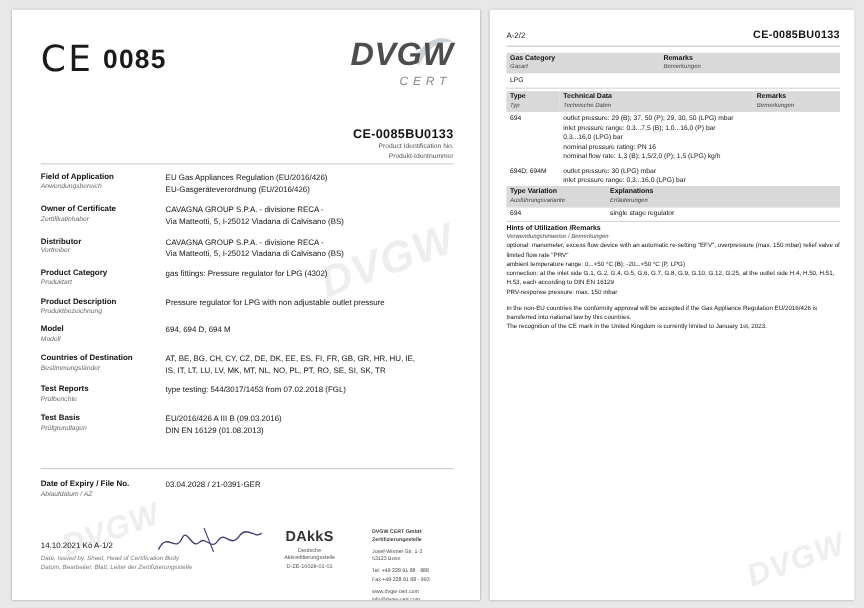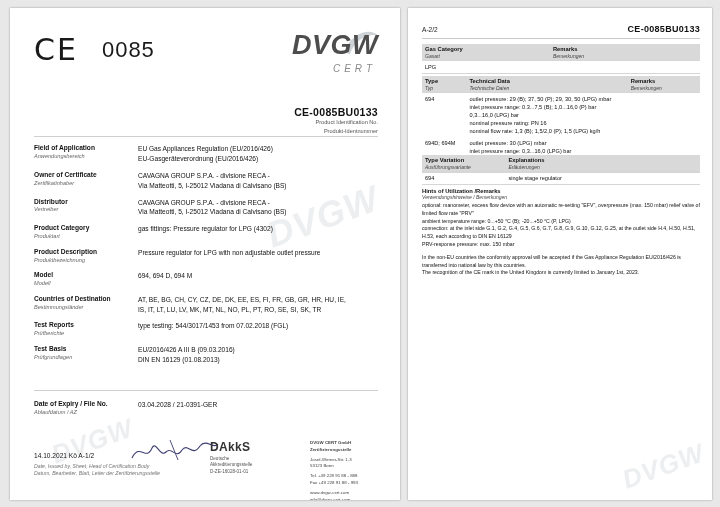--- a/index.html
+++ b/index.html
@@ -51,32 +51,33 @@
     transform: rotate(-20deg);
   }
 
   
   .ce-block {
     position: absolute;
     left: 24px;
     top: 24px;
     display: flex;
     align-items: center;
-    gap: 24px;
+    gap: 8px;
   }
   .ce-mark {
     font-size: 30px;
     letter-spacing: 2px;
     color: #1a1a1a;
     font-family: "DejaVu Sans", sans-serif;
   }
   .ce-num {
     font-size: 22px;
     color: #1a1a1a;
     letter-spacing: 1px;
+    font-weight: bold;
   }
 
   
   .dvgw-logo {
     position: absolute;
     right: 22px;
     top: 22px;
     text-align: right;
   }
   .dvgw-logo .name {
@@ -226,21 +227,21 @@
     width: 90px;
     height: 26px;
     opacity: 0.85;
   }
 
   .dakks {
     position: absolute;
     left: 200px;
     top: 432px;
     width: 96px;
-    text-align: left;
+    text-align: center;
   }
   .dakks-logo {
     font-size: 12px;
     font-weight: bold;
     color: #333;
     letter-spacing: 0.3px;
   }
   .dakks-sub {
     font-size: 4.6px;
     color: #555;

